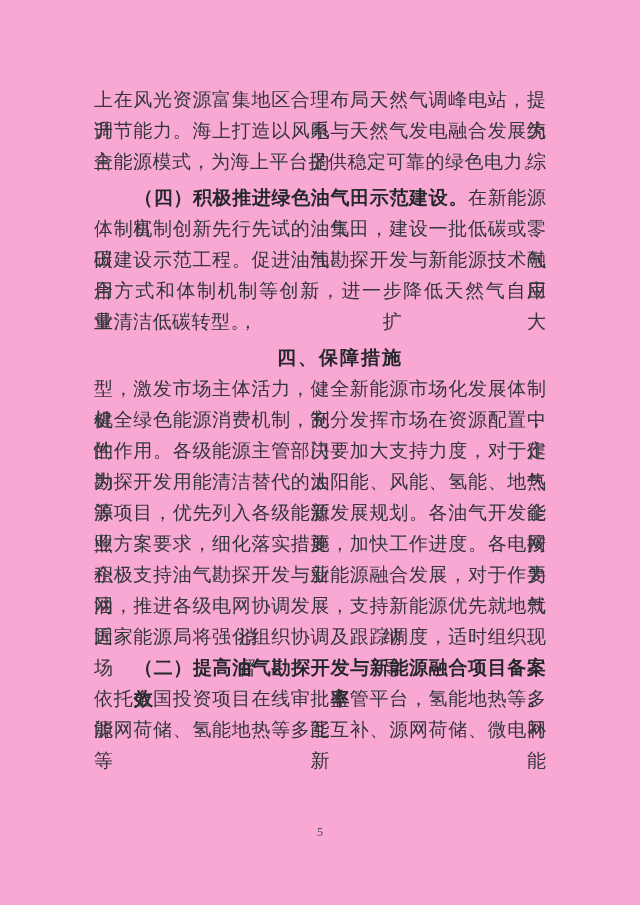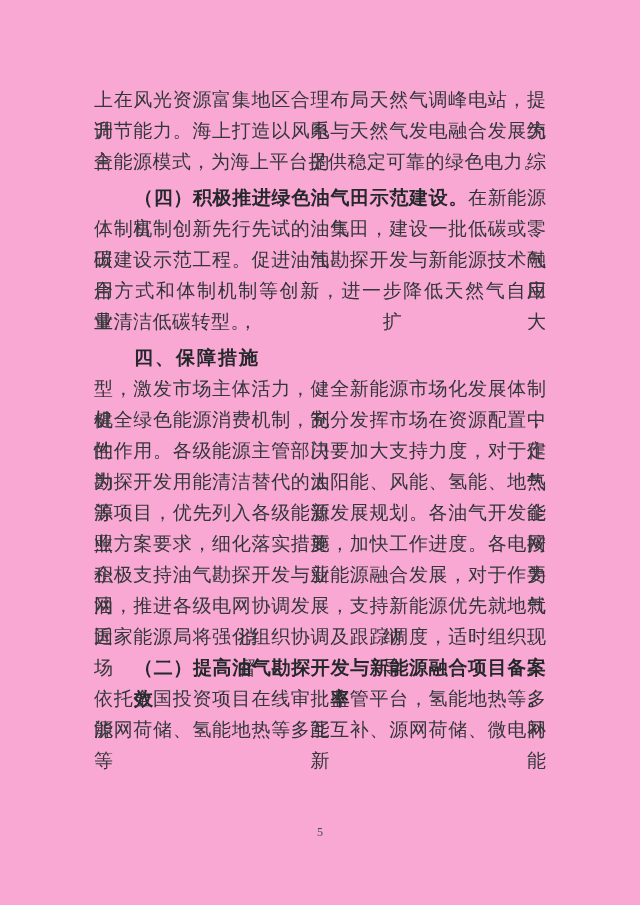--- a/index.html
+++ b/index.html
@@ -49,20 +49,21 @@
   }
   .bold {
     font-weight: 700;
     color: #24282b;
   }
   .line.heading {
     font-family: "Liberation Sans", "DejaVu Sans", sans-serif;
     font-weight: 700;
     color: #24282b;
     letter-spacing: 2px;
+    text-align: center;
   }
   .page-number {
     position: absolute;
     left: 0;
     top: 823px;
     width: 640px;
     text-align: center;
     font-size: 12px;
     line-height: 18px;
     color: #4a4f53;

